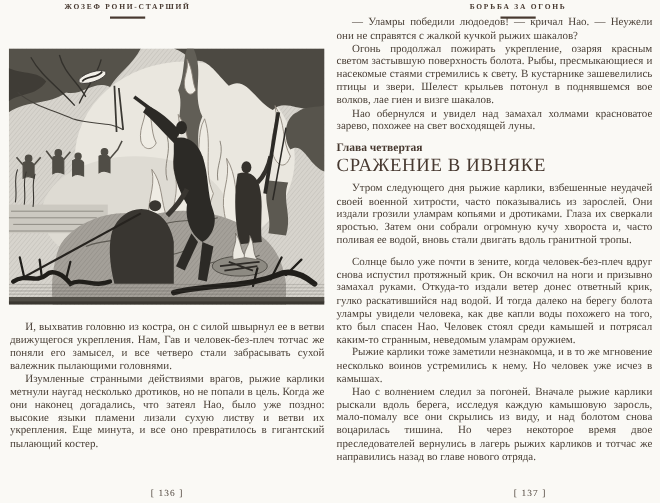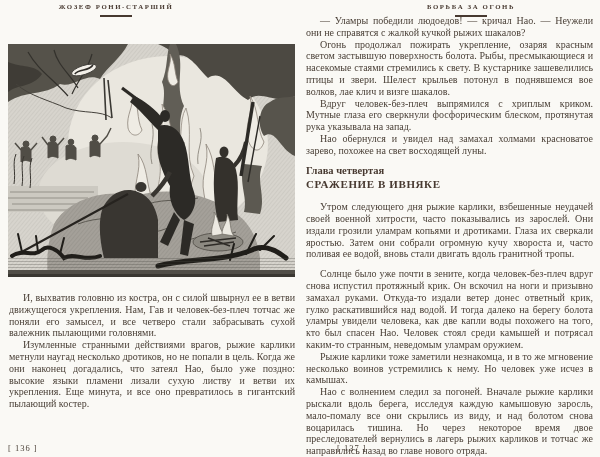--- a/index.html
+++ b/index.html
@@ -48,25 +48,25 @@
     hyphens: auto; -webkit-hyphens: auto;
   }
   #left-text  { top: 292px; left: 1px; width: 286px; }
   #right-text { top: 15px;  left: 2px; width: 287px; }
 
   p.para { margin: 0; text-indent: 14px; }
   p.section-break { margin-top: 8px; }
 
   .chapter-head { text-align: left; color: #473930; margin: 8px 0 10px 0; }
   .chapter-head .kicker { display: block; font-size: 10.5px; font-weight: bold; }
-  .chapter-head .title  { display: block; font-size: 11px; font-weight: bold; letter-spacing: 0.6px; margin-top: 3px; }
+  .chapter-head .title  { display: block; font-size: 17px; font-weight: normal; letter-spacing: 0.6px; margin-top: 3px; }
 
   .folio {
     position: absolute; top: 443px; left: 0; width: 100%;
-    text-align: left;
+    text-align: center;
     font-size: 8.5px;
     letter-spacing: 1px;
     color: #4b4138;
   }
   #right-page .folio { transform: translateX(33px); }
 </style>
 </head>
 <body>
 
 <div class="spread">
@@ -187,22 +187,21 @@
 
     <div class="folio">[ 136 ]</div>
   </section>
 
   <section class="page" id="right-page">
     <div class="running-head">БОРЬБА ЗА ОГОНЬ</div>
     <div class="head-rule"></div>
 
     <div class="text-col" id="right-text">
       <p class="para">— Уламры победили людоедов! — кричал Нао. — Неужели они не справятся с жалкой кучкой рыжих шакалов?</p>
-      <p class="para">Огонь продолжал пожирать укрепление, озаряя красным светом застывшую поверхность болота. Рыбы, пресмыкающиеся и насекомые стаями стремились к свету. В кустарнике зашевелились птицы и звери. Шелест крыльев потонул в поднявшемся вое волков, лае клич и визге шакалов.</p>
-      <p class="para">Вдруг человек-без-плеч выпрямился с хриплым криком. Мутные глаза его сверкнули фосфорическим блеском, протянутая рука указывала на запад.</p>
+      <p class="para">Огонь продолжал пожирать укрепление, озаряя красным светом застывшую поверхность болота. Рыбы, пресмыкающиеся и насекомые стаями стремились к свету. В кустарнике зашевелились птицы и звери. Шелест крыльев потонул в поднявшемся вое волков, лае гиен и визге шакалов.</p>
       <p class="para">Нао обернулся и увидел над замахал холмами красноватое зарево, похожее на свет восходящей луны.</p>
 
       <div class="chapter-head">
         <span class="kicker">Глава четвертая</span>
         <span class="title">СРАЖЕНИЕ В ИВНЯКЕ</span>
       </div>
 
       <p class="para">Утром следующего дня рыжие карлики, взбешенные неудачей своей военной хитрости, часто показывались из зарослей. Они издали грозили уламрам копьями и дротиками. Глаза их сверкали яростью. Затем они собрали огромную кучу хвороста и, часто поливая ее водой, вновь стали двигать вдоль гранитной тропы.</p>
 
       <p class="para section-break">Солнце было уже почти в зените, когда человек-без-плеч вдруг снова испустил протяжный крик. Он вскочил на ноги и призывно замахал руками. Откуда-то издали ветер донес ответный крик, гулко раскатившийся над водой. И тогда далеко на берегу болота уламры увидели человека, как две капли воды похожего на того, кто был спасен Нао. Человек стоял среди камышей и потрясал каким-то странным, неведомым уламрам оружием.</p>

